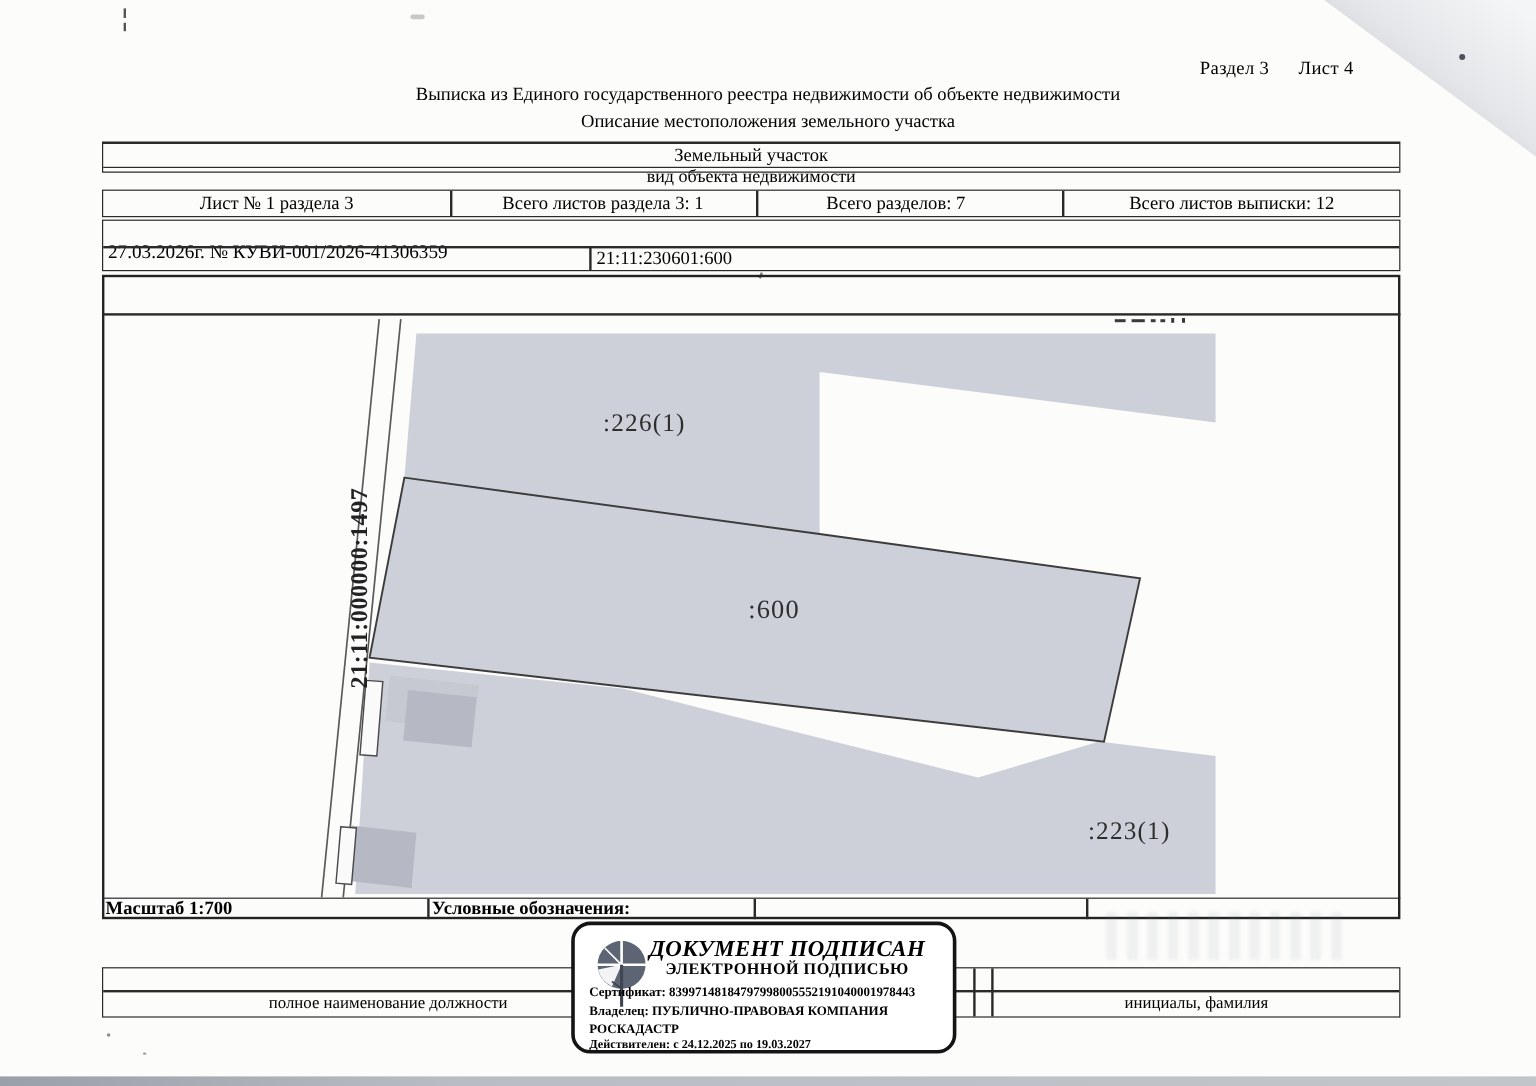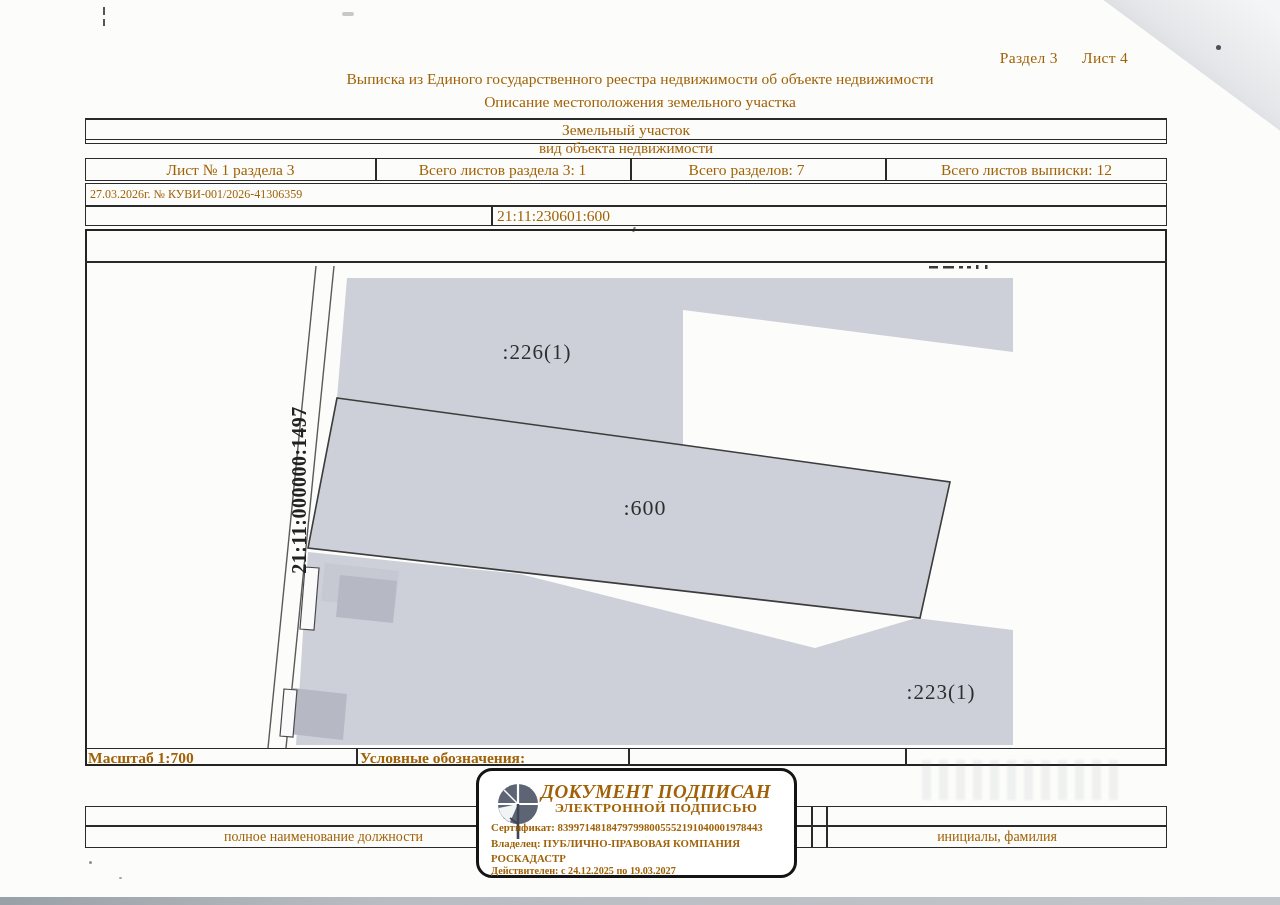--- a/index.html
+++ b/index.html
@@ -1,18 +1,18 @@
 <!DOCTYPE html>
 <html><head>
 <meta charset="utf-8">
 <style>
   html,body{margin:0;padding:0;}
   #page{
     position:relative;width:1280px;height:905px;background:#fcfcfb;
-    font-family:"Liberation Serif", serif;color:#a16207;overflow:hidden;
+    font-family:"Liberation Serif", serif;color:#000000;overflow:hidden;
   }
   .abs{position:absolute;}
   .cell{display:flex;align-items:center;justify-content:center;text-align:center;}
   .bx{border:1.6px solid #2a2a2a;box-sizing:border-box;}
   .t15{font-size:15.5px;}
   .t14{font-size:14px;}
   
   #corner-label{top:49px;right:152px;font-size:15.5px;letter-spacing:.3px;}
   #doc-title{top:70px;left:0;width:1280px;text-align:center;font-size:15.5px;}
   #doc-subtitle{top:93px;left:0;width:1280px;text-align:center;font-size:15.5px;}
@@ -68,21 +68,21 @@
     <div class="vline" style="left:289px;"></div>
     <div class="vline" style="left:544px;"></div>
     <div class="vline" style="left:799px;"></div>
     <div class="cell abs t15" style="left:0;top:0;width:289px;height:100%;">Лист № 1 раздела 3</div>
     <div class="cell abs t15" style="left:289px;top:0;width:255px;height:100%;">Всего листов раздела 3: 1</div>
     <div class="cell abs t15" style="left:544px;top:0;width:233px;height:100%;">Всего разделов: 7</div>
     <div class="cell abs t15" style="left:799px;top:0;width:283px;height:100%;">Всего листов выписки: 12</div>
   </div>
 
   <div class="abs bx" style="left:85px;top:183px;width:1082px;height:43px;">
-    <div class="cell" style="height:21px;justify-content:flex-start;padding-left:4px;font-size:12px;">27.03.2026г. № КУВИ-001/2026-41306359</div>
+    <div class="cell" style="height:21px;justify-content:flex-start;padding-left:4px;font-size:16px;margin-top:16px;">27.03.2026г. № КУВИ-001/2026-41306359</div>
     <div class="hline" style="top:21px;"></div>
     <div class="vline" style="left:405px;top:21px;"></div>
     <div class="cell abs" style="left:406px;top:22px;width:300px;height:20px;justify-content:flex-start;padding-left:5px;font-size:15.5px;">21:11:230601:600</div>
   </div>
   <div class="mark abs" style="left:633px;top:227px;width:2px;height:5px;transform:rotate(20deg);background:#777;"></div>
 
   <div id="plan-box" class="abs"></div>
   <div class="hline abs" style="left:85px;top:261px;width:1082px;"></div>
 
   <svg class="abs" style="left:86px;top:262px;" width="1080" height="486" viewBox="0 0 1080 486">

